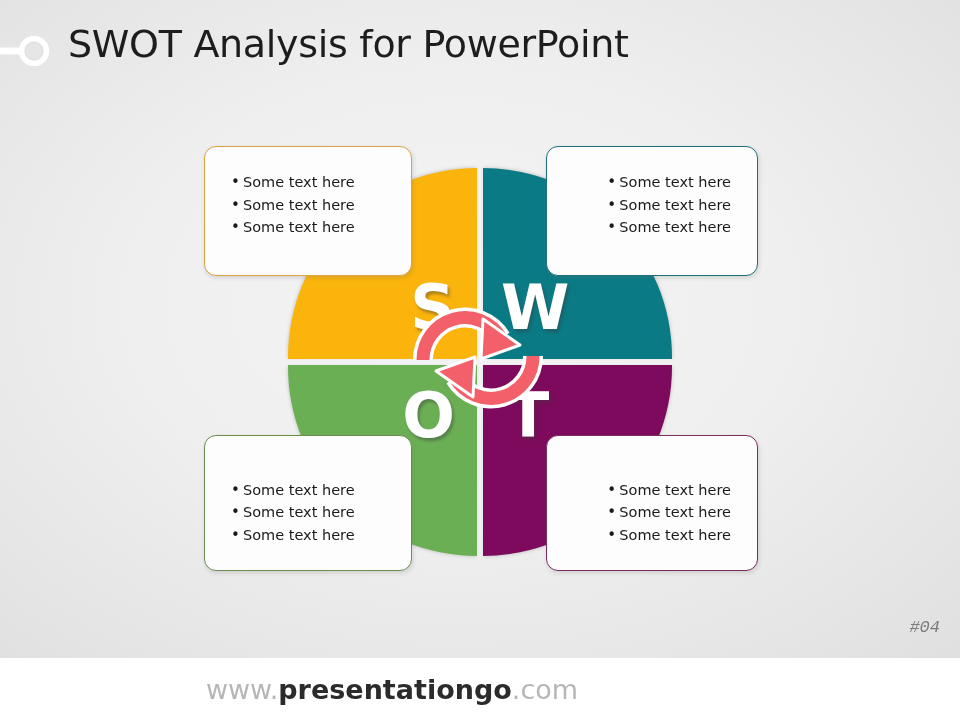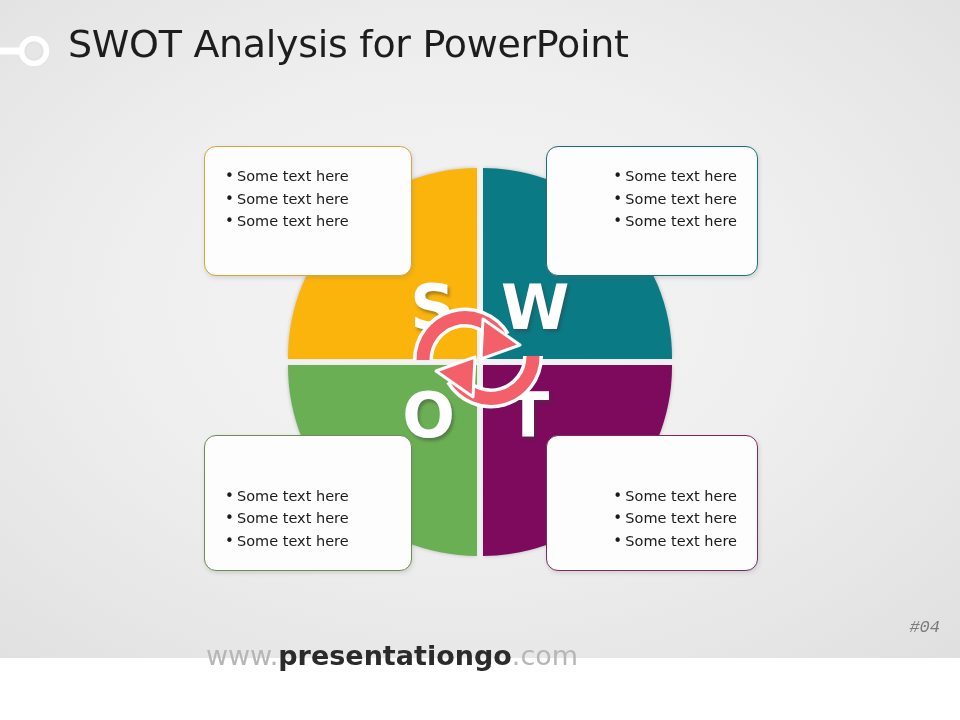--- a/index.html
+++ b/index.html
@@ -124,21 +124,21 @@
     border-radius: 12px;
     background: #fdfdfd;
     border: 1px solid #cccccc;
     box-shadow: 1px 2px 4px rgba(110,110,110,0.22);
     padding: 14px 16px;
     display: flex;
     flex-direction: column;
   }
   .tb-list {
     list-style: none;
-    margin: 4px;
+    margin: 10px;
     padding: 0;
   }
   .tb-list li {
     font-family: "DejaVu Sans", sans-serif;
     font-size: 14.5px;
     color: #1a1a1a;
     line-height: 22.5px;
     white-space: nowrap;
   }
   .tb-list li::before {
@@ -192,21 +192,21 @@
     position: absolute;
     left: 0;
     top: 658px;
     width: 960px;
     height: 62px;
     background: #ffffff;
   }
   #footer-url {
     position: absolute;
     left: 0;
-    top: 640px;
+    top: 674px;
     width: 784px;
     text-align: center;
     font-family: "DejaVu Sans", sans-serif;
     font-size: 27px;
     white-space: nowrap;
   }
   .url-dim { color: #b6b6b6; }
   .url-strong { color: #2b2b2b; font-weight: bold; }
 </style>
 </head>

